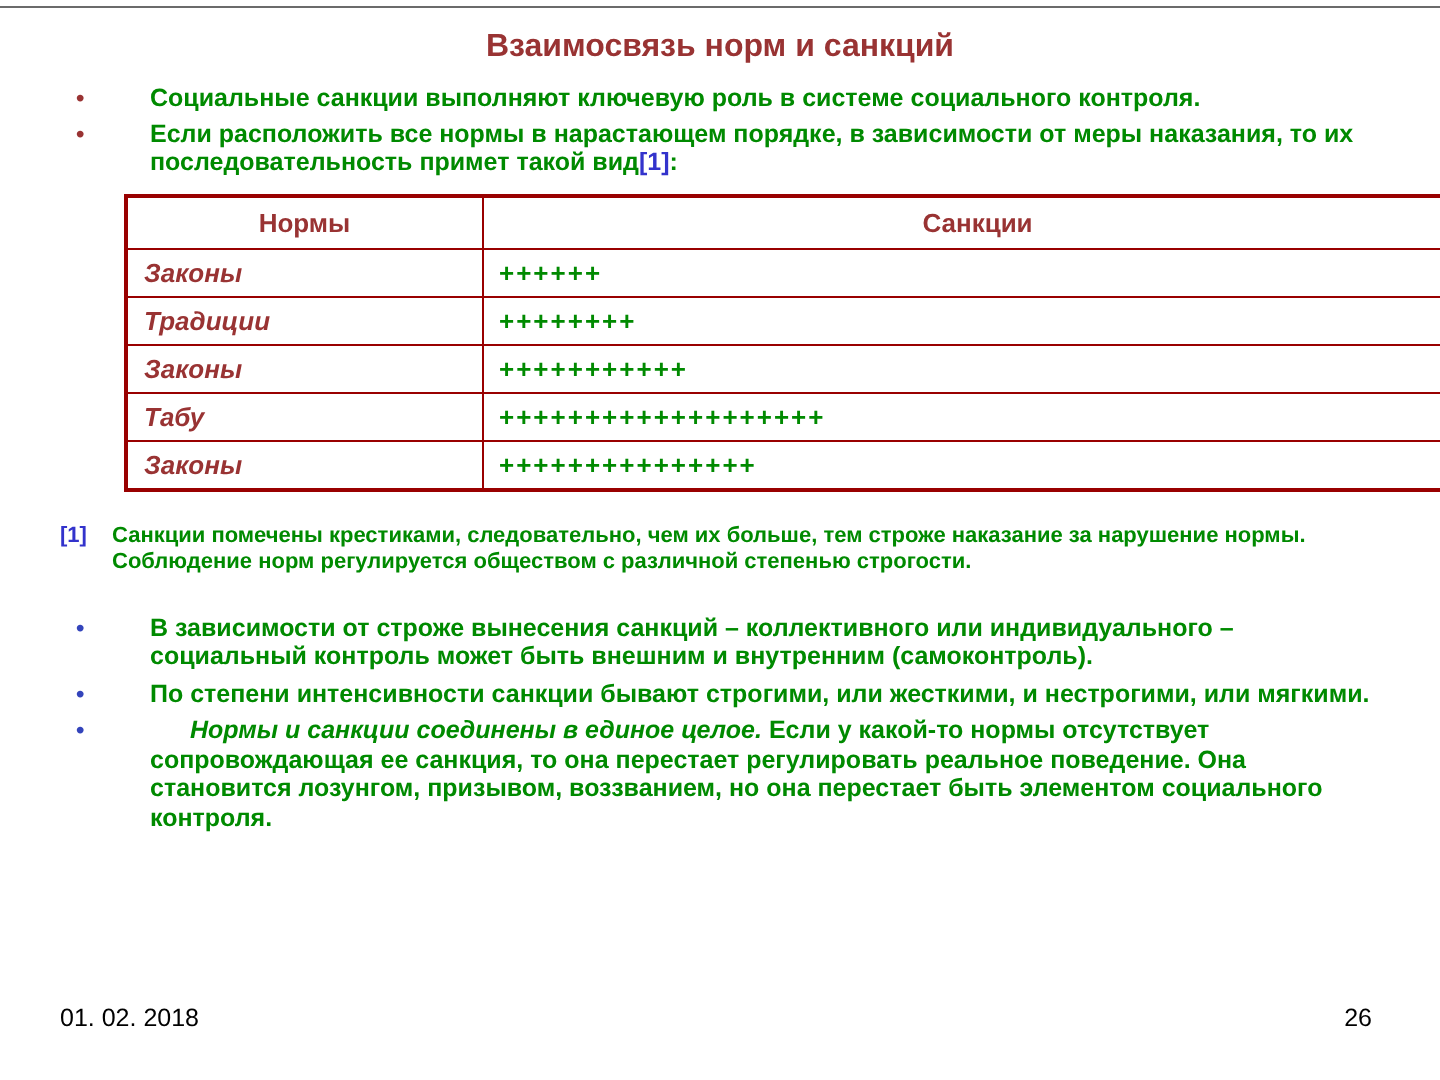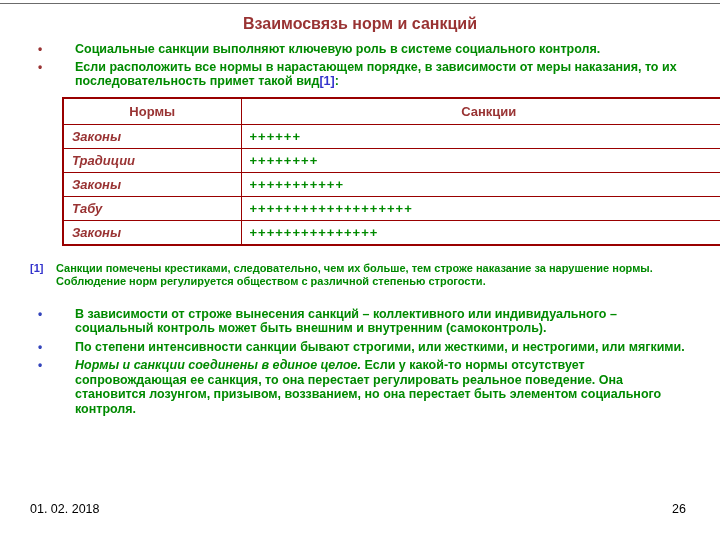--- a/index.html
+++ b/index.html
@@ -42,21 +42,21 @@
   table.norm-table th { color:#993333; text-align:center; padding:5px 8px; }
   td.norm-cell { color:#993333; font-style:italic; width:178px; }
   td.sanction-cell { color:#008A00; letter-spacing:1px; }
 
   .footnote {
     position:relative; margin:16px 28px 0 30px; padding-left:26px;
     color:#008A00; font-weight:bold; font-size:11px; line-height:13.5px;
   }
   .footnote .fn-ref { position:absolute; left:0; top:0; font-size:11px; }
 
-  .lead-italic { font-style:italic; }
+  .lead-italic { font-style:italic;margin-left:20px; }
 
   .footer-date { position:absolute; left:30px; bottom:24px; color:#000; font-size:12.5px; }
   .footer-page { position:absolute; right:34px; bottom:24px; color:#000; font-size:12.5px; }
 </style>
 </head>
 <body>
 
 <div class="slide">
   <div class="top-rule"></div>
 

